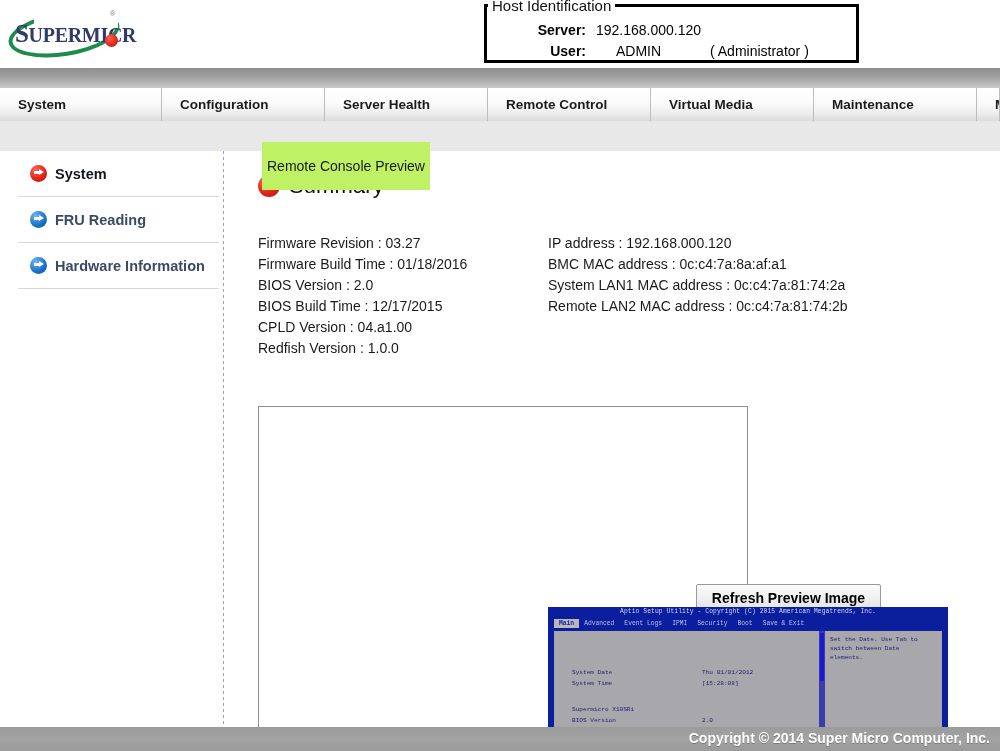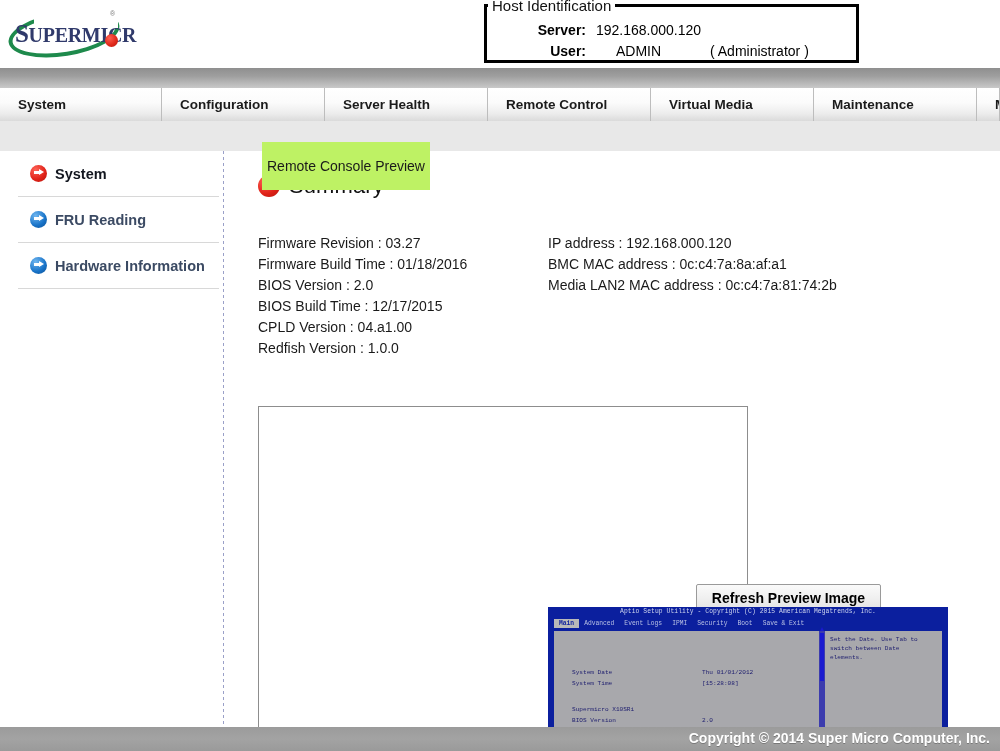--- a/index.html
+++ b/index.html
@@ -273,21 +273,22 @@
           <div class="info-line">Firmware Revision :  03.27</div>
           <div class="info-line">Firmware Build Time :  01/18/2016</div>
           <div class="info-line">BIOS Version : 2.0</div>
           <div class="info-line">BIOS Build Time : 12/17/2015</div>
           <div class="info-line">CPLD Version : 04.a1.00</div>
           <div class="info-line">Redfish Version : 1.0.0</div>
         </div>
       <div class="info-col" id="info-right" style="left:290px;">
           <div class="info-line">IP address :  192.168.000.120</div>
           <div class="info-line">BMC MAC address :  0c:c4:7a:8a:af:a1</div>
-          <div class="info-line">Media LAN2 MAC address : 0c:c4:7a:81:74:2b</div>
+          <div class="info-line">System LAN1 MAC address : 0c:c4:7a:81:74:2a</div>
+          <div class="info-line">Remote LAN2 MAC address : 0c:c4:7a:81:74:2b</div>
         </div>
     </div>
 
     <div id="console-fs"></div>
     <div id="console-legend">Remote Console Preview</div>
 
     <div id="refresh-btn">Refresh Preview Image</div>
 
     <div id="bios">
       <div id="bios-title">Aptio Setup Utility - Copyright (C) 2015 American Megatrends, Inc.</div>

